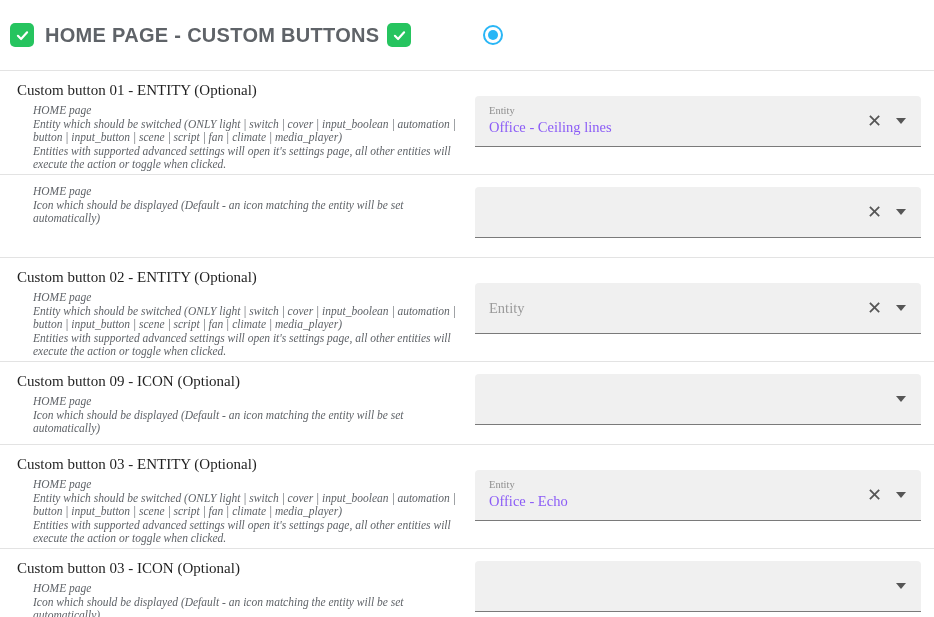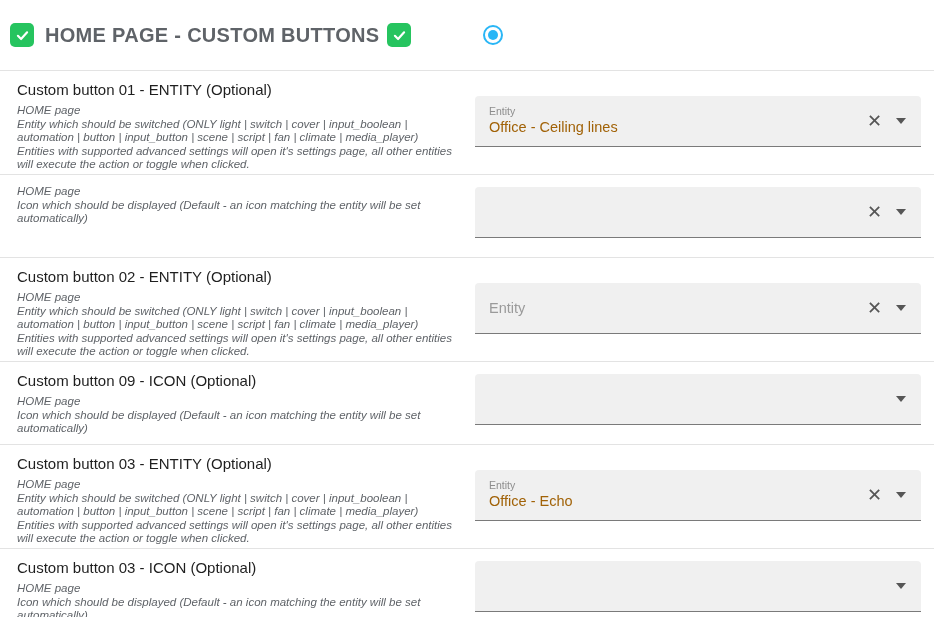--- a/index.html
+++ b/index.html
@@ -34,43 +34,44 @@
     display: flex; align-items: center; justify-content: center;
     background: #fff;
   }
   .radio-dot { width: 10px; height: 10px; border-radius: 50%; background: #29b6f6; }
 
   
   .row {
     display: flex;
     padding: 10px 13px 0 17px;
     border-bottom: 1px solid #e3e3e3;
+    font-family: Liberation Serif, serif;
   }
   .row-entity { min-height: 104px; }
   .row-icon   { min-height: 83px; }
   .row-text { flex: 1 1 auto; min-width: 0; padding-right: 12px; }
   .row-title { font-size: 15px; color: #1f1f1f; margin-bottom: 5px; line-height: 18px; }
   .row-desc { font-size: 11.5px; font-style: italic; color: #5f6368; }
-  .desc-line { line-height: 13.5px; }
+  .desc-line { line-height: 13.5px; margin-left: 16px; }
 
   .row-fieldcol { width: 446px; flex: 0 0 446px; }
   .field {
     position: relative;
     height: 51px; width: 446px;
     background: #f0f0f0;
     border-bottom: 1px solid #7a7a7a;
     border-radius: 4px 4px 0 0;
     display: flex; flex-direction: column; justify-content: center;
     padding-left: 14px; padding-right: 64px;
     cursor: pointer;
   }
   .row-entity .field { margin-top: 15px; }
   .row-icon   .field { margin-top: 2px; }
   .field-label { font-size: 10.5px; color: #8d8d8d; line-height: 12px; margin-top: -1px; }
-  .field-value { font-size: 14.5px; color: #a16207; line-height: 17px; margin-top: 2px;
+  .field-value { font-size: 14.5px; color: #8b5cf6; line-height: 17px; margin-top: 2px;
                  white-space: nowrap; overflow: hidden; text-overflow: ellipsis; }
   .field-value.placeholder { color: #9a9a9a; margin-top: 0; }
 
   .field-icons {
     position: absolute; right: 15px; top: 50%;
     transform: translateY(-50%);
     display: flex; align-items: center; gap: 14px;
   }
   .clear-btn {
     font-size: 18px; line-height: 18px; color: #565656;

